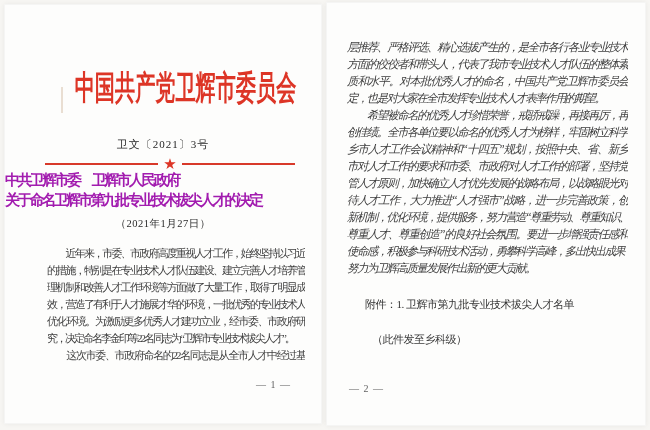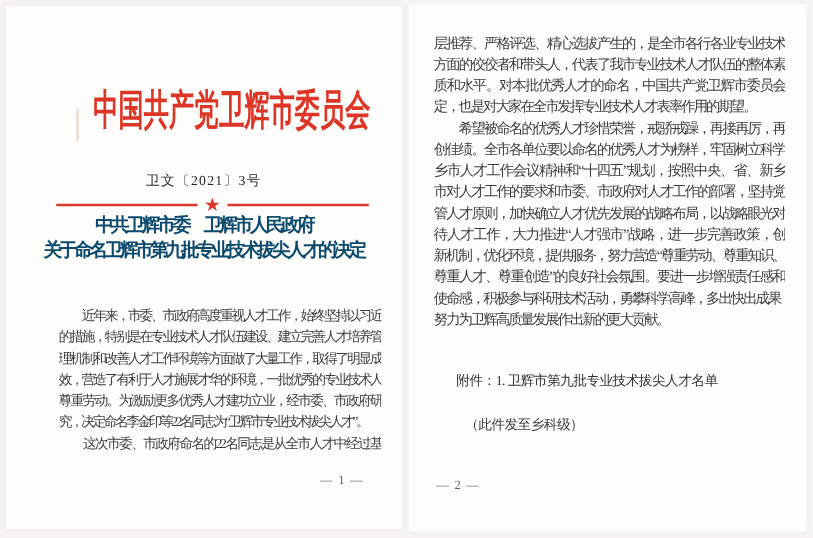--- a/index.html
+++ b/index.html
@@ -39,40 +39,40 @@
   .red-rule{
     position:absolute;top:150px;left:40px;right:26px;height:18px;
     display:flex;align-items:center;
   }
   .red-rule .seg{flex:1;height:2px;background:#d8392a;}
   .red-rule .star{
     color:#dd3526;font-size:15px;line-height:15px;margin:0 5px;
     font-family:"DejaVu Sans",sans-serif;
   }
   .title-line{
-    position:absolute;left:0;width:100%;text-align:center;
-    font-weight:bold;color:#0c4a6e;font-size:15px;letter-spacing:-2.6px;
+    position:absolute;left:0;width:100%;text-align:left;
+    font-weight:bold;color:#a21caf;font-size:15px;letter-spacing:-2.6px;
     white-space:nowrap;
   }
   .title1{top:166px;}
   .title2{top:186px;letter-spacing:-2.8px;}
   .date-line{
     position:absolute;top:212px;left:0;width:100%;text-align:center;
     font-size:10.5px;color:#2b2b2b;letter-spacing:0.5px;
   }
 
   .body{position:absolute;color:#3d3d3d;}
   .body .line{
     line-height:17px;height:17px;overflow:hidden;
     text-align:justify;text-align-last:justify;
     white-space:nowrap;
   }
   .body .line.para-end{text-align-last:left;}
   .body1{top:240px;left:42px;width:258px;font-size:11px;letter-spacing:-2px;}
-  .body2{top:24px;left:20px;width:281px;font-size:11.5px;letter-spacing:-1.6px;}
+  .body2{top:36px;left:20px;width:281px;font-size:11.5px;letter-spacing:-1.6px;font-style:italic;}
 
   .attachment-line{
     position:absolute;top:294px;left:38px;
     font-size:11px;color:#343434;letter-spacing:-0.5px;white-space:nowrap;
   }
   .note-line{
     position:absolute;top:329px;left:45px;
     font-size:11px;color:#3a3a3a;letter-spacing:-0.5px;white-space:nowrap;
   }
   .pagenum{
@@ -100,27 +100,28 @@
     <div class="doc-number">卫文〔2021〕3号</div>
 
     <div class="red-rule">
       <span class="seg"></span>
       <span class="star">★</span>
       <span class="seg"></span>
     </div>
 
     <div class="title-line title1">中共卫辉市委　卫辉市人民政府</div>
     <div class="title-line title2">关于命名卫辉市第九批专业技术拔尖人才的决定</div>
+    <div class="date-line">（2021年1月27日）</div>
 
     <div class="body body1">
         <div class="line">　　近年来，市委、市政府高度重视人才工作，始终坚持以习近</div>
         <div class="line">的措施，特别是在专业技术人才队伍建设、建立完善人才培养管</div>
         <div class="line">理机制和改善人才工作环境等方面做了大量工作，取得了明显成</div>
         <div class="line">效，营造了有利于人才施展才华的环境，一批优秀的专业技术人</div>
-        <div class="line">尊重劳动。为激励更多优秀人才建功立业，经市委、市政府研</div>
+        <div class="line">优化环境。为激励更多优秀人才建功立业，经市委、市政府研</div>
         <div class="line para-end">究，决定命名李金印等22名同志为“卫辉市专业技术拔尖人才”。</div>
         <div class="line">　　这次市委、市政府命名的22名同志是从全市人才中经过基</div>
       </div>
 
     <div class="pagenum pn1">— 1 —</div>
 
     <div class="artifact"></div>
   </div>
 
   <div class="page page2">

